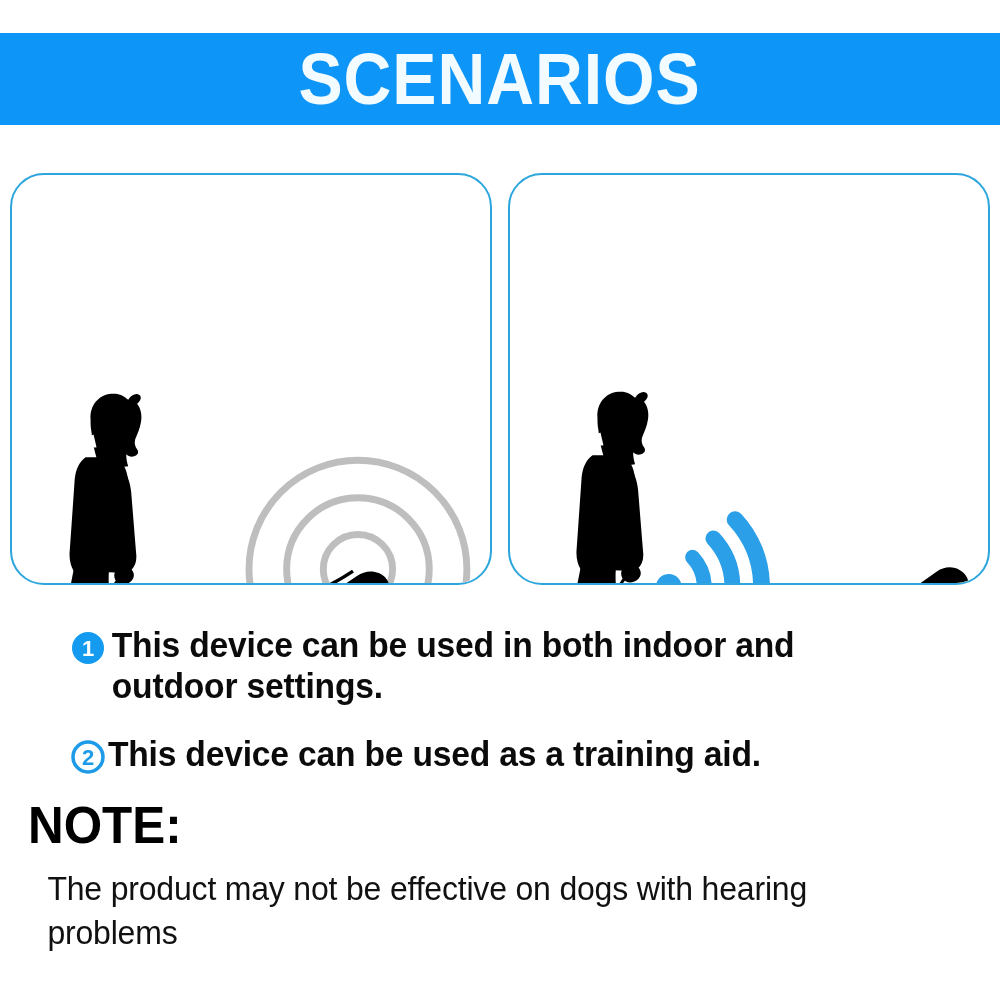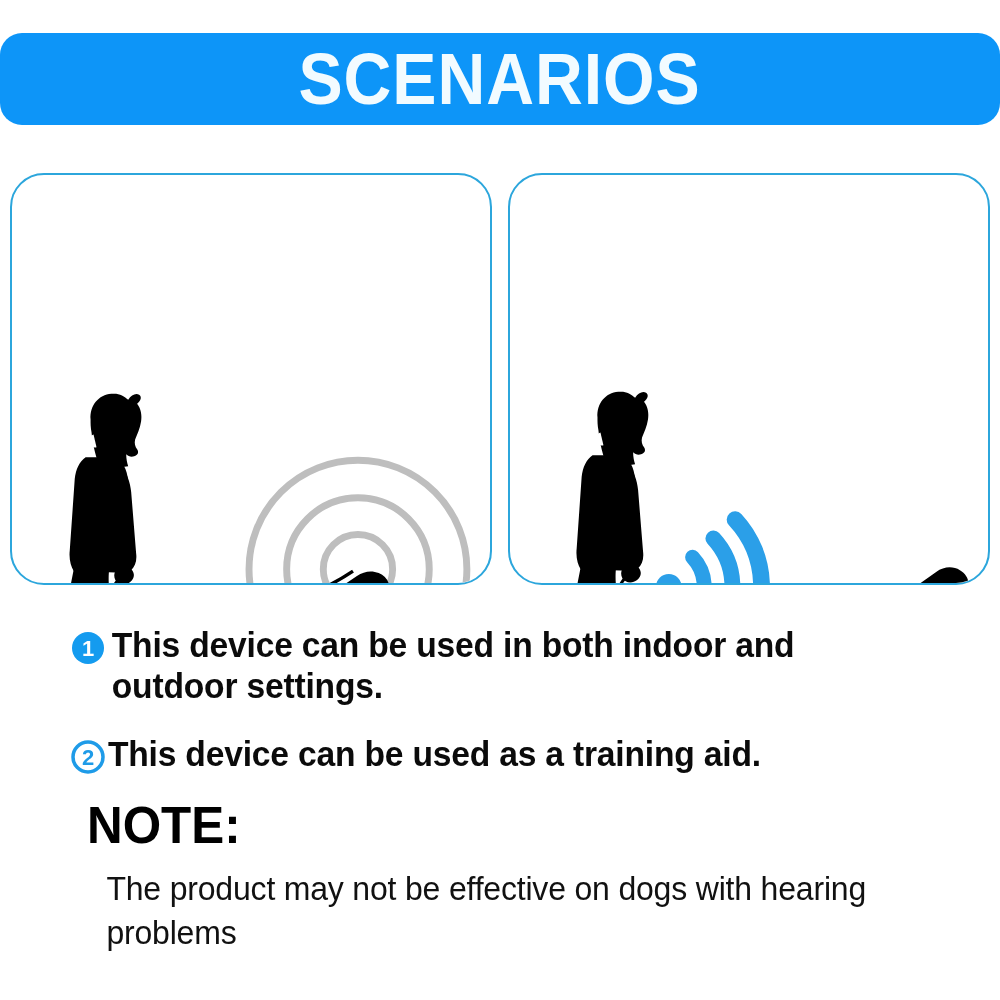--- a/index.html
+++ b/index.html
@@ -20,21 +20,20 @@
   .banner {
     position: absolute;
     left: 0;
     top: 33px;
     width: 1000px;
     height: 92px;
     background: #0D95F8;
     display: flex;
     align-items: center;
     justify-content: center;
-    border-radius: 22px;
   }
   .banner-title {
     color: #F2FBFF;
     font-family: "Liberation Sans", sans-serif;
     font-size: 72px;
     font-weight: 700;
     letter-spacing: 1px;
     line-height: 1;
     transform: scaleX(0.92);
     white-space: nowrap;
@@ -109,21 +108,21 @@
   .bullet-row.row2 .bullet-text {
     padding-left: 2px;
   }
 
   
   .note {
     position: absolute;
     left: 0;
     top: 798px;
     width: 1000px;
-    padding-left: 87px;
+    padding-left: 28px;
     box-sizing: border-box;
   }
   .note-title {
     font-family: "Liberation Sans", sans-serif;
     font-size: 52px;
     font-weight: 700;
     line-height: 1.05;
     color: #000000;
     letter-spacing: 0px;
     transform: scaleX(0.95);

